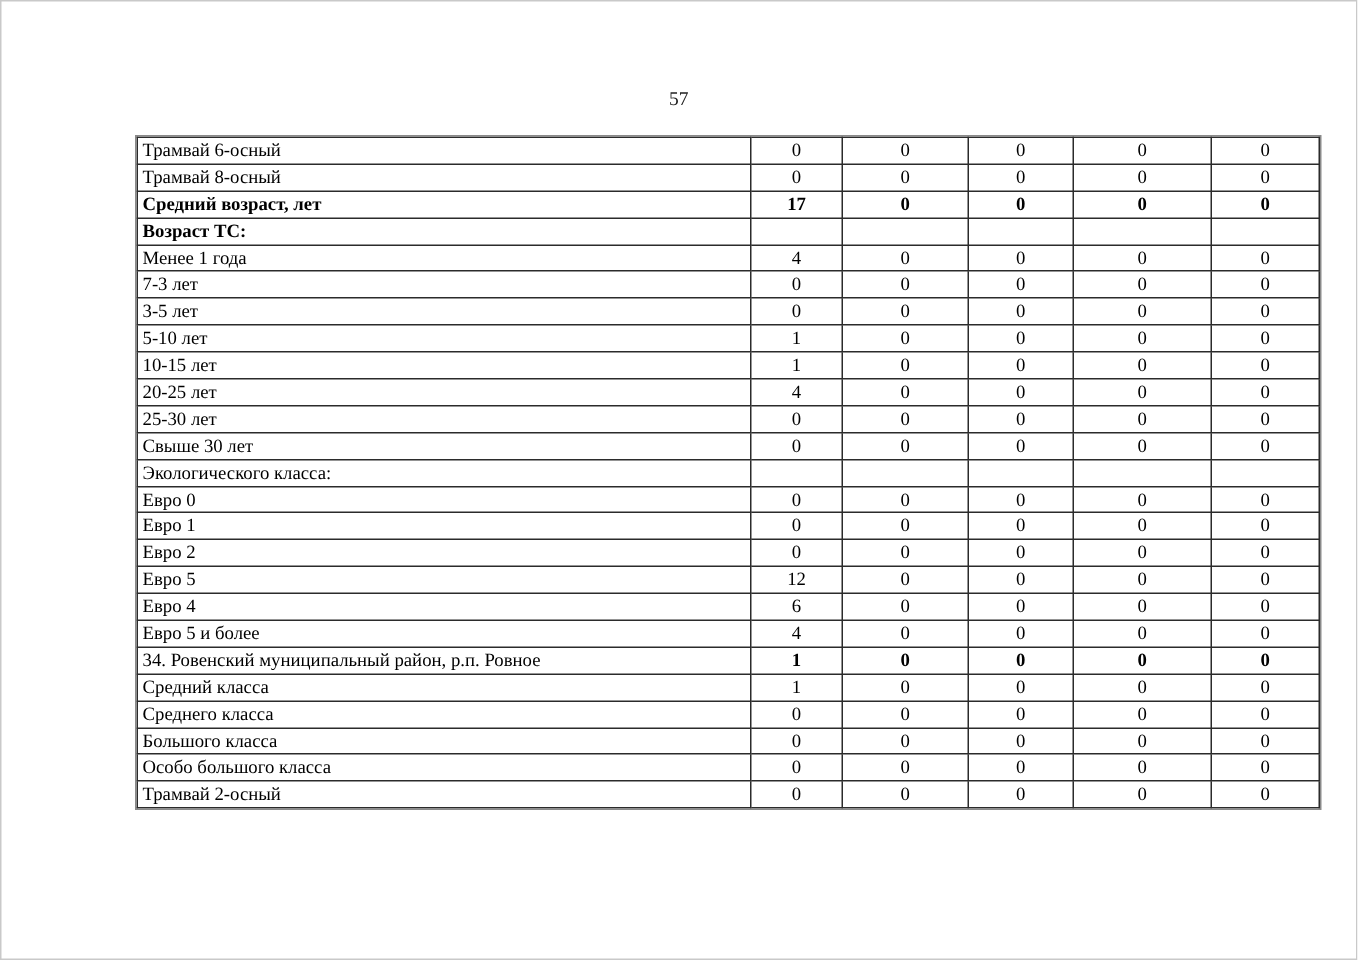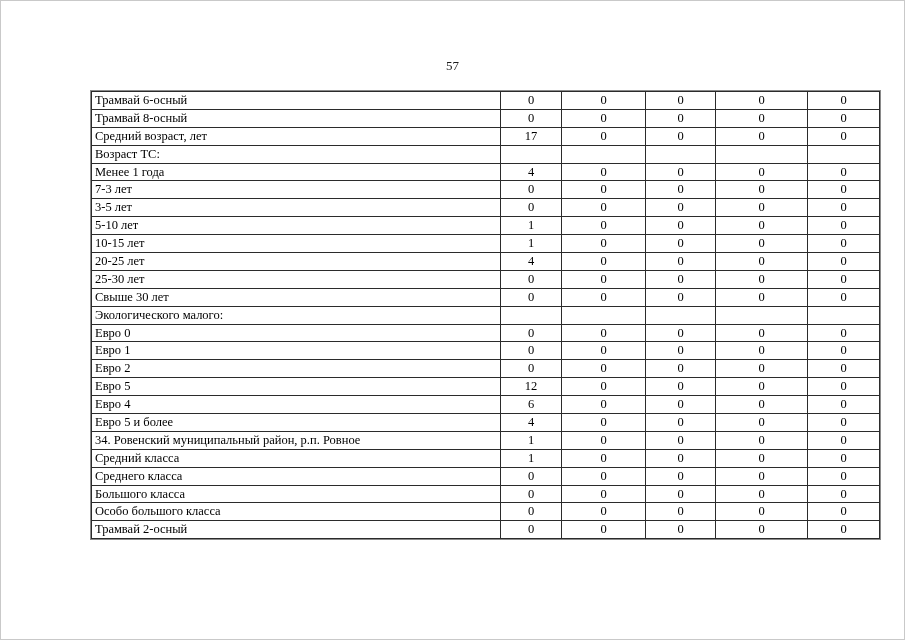--- a/index.html
+++ b/index.html
@@ -42,21 +42,21 @@
     border: 1px solid #2b2b2b;
     height: 16.9px;
     padding: 0 3px;
     overflow: hidden;
     white-space: nowrap;
     vertical-align: middle;
   }
   table.stats { border: 1px solid #2b2b2b; outline: 1px solid #8a8a8a; }
   td.label { text-align: left; }
   td.num   { text-align: center; }
-  .b       { font-weight: normal; }
+  .b       { font-weight: bold; }
 </style>
 </head>
 <body>
 
 <div class="page">
   <div class="page-number">57</div>
 
   <table class="stats">
     <colgroup>
       <col style="width:409px">
@@ -157,21 +157,21 @@
         </tr>
         <tr>
           <td class="label">Свыше 30 лет</td>
           <td class="num">0</td>
           <td class="num">0</td>
           <td class="num">0</td>
           <td class="num">0</td>
           <td class="num">0</td>
         </tr>
         <tr>
-          <td class="label">Экологического малого:</td>
+          <td class="label">Экологического класса:</td>
           <td class="num"></td>
           <td class="num"></td>
           <td class="num"></td>
           <td class="num"></td>
           <td class="num"></td>
         </tr>
         <tr>
           <td class="label">Евро 0</td>
           <td class="num">0</td>
           <td class="num">0</td>

